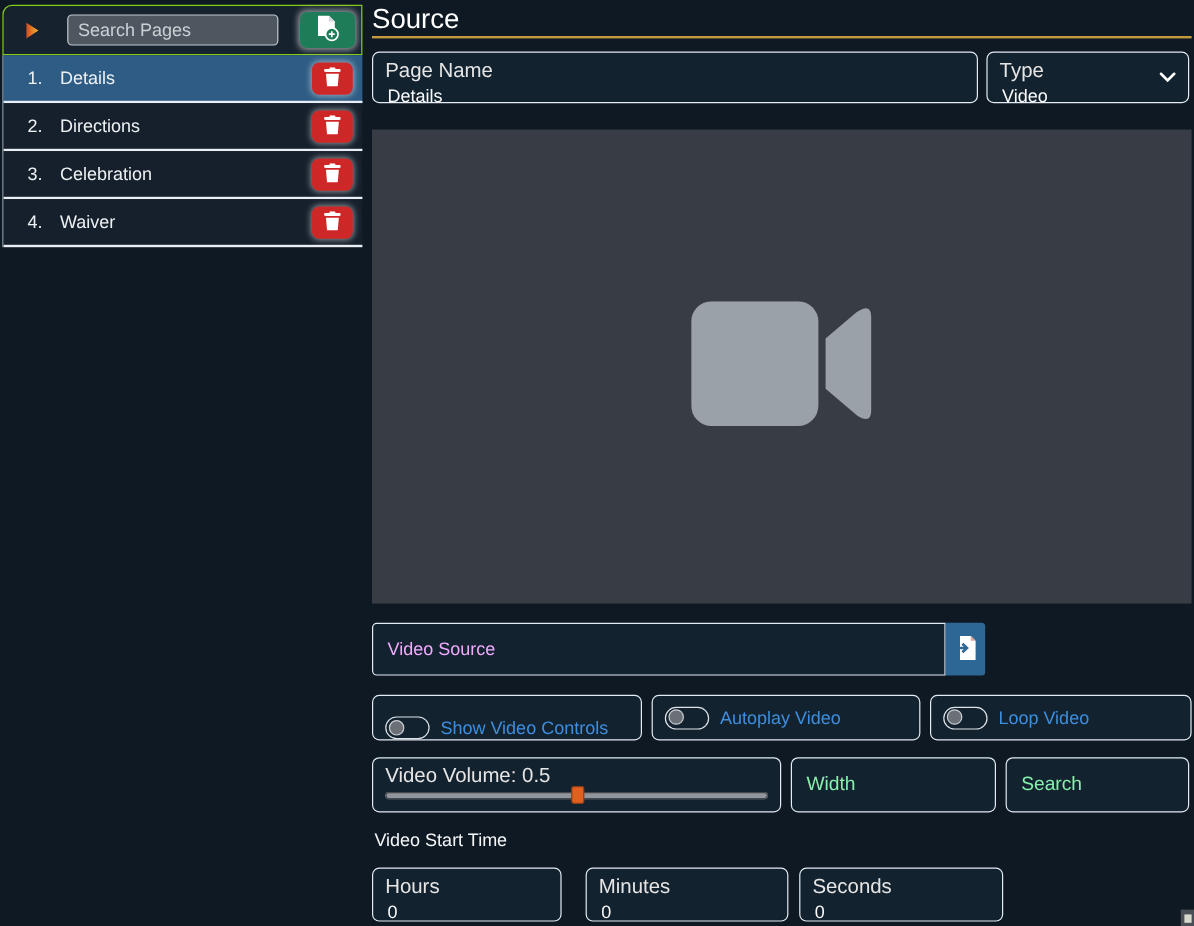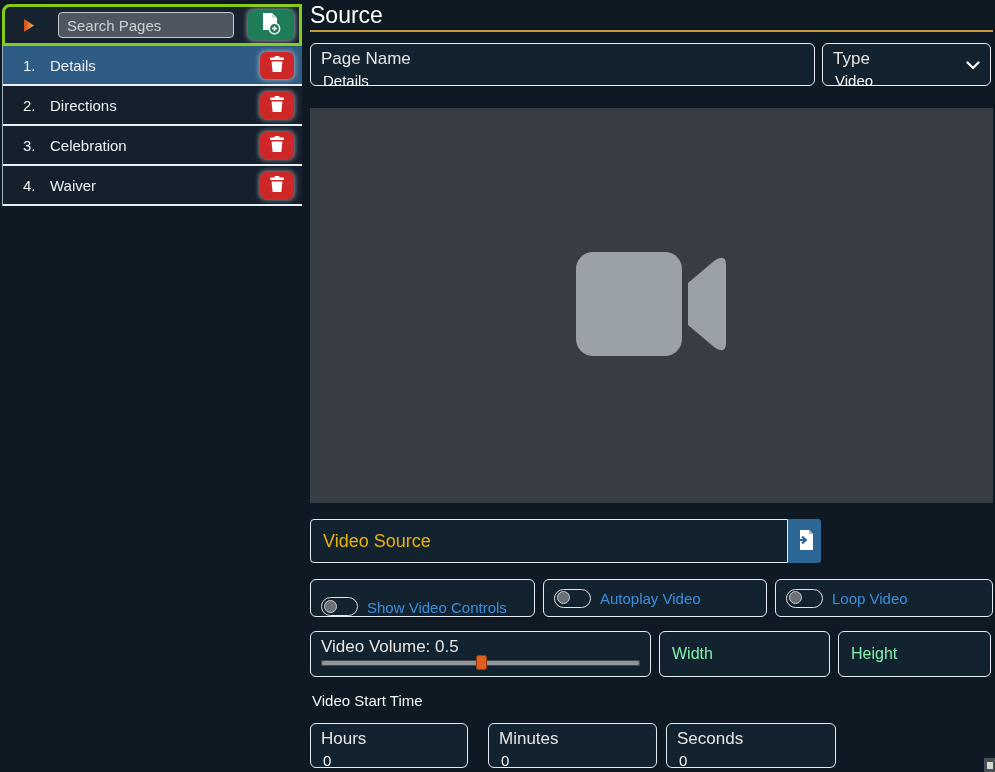--- a/index.html
+++ b/index.html
@@ -10,21 +10,21 @@
     font-family: "Liberation Sans", sans-serif;
     overflow: hidden;
     color: #fff;
   }
 
   
   .sidebar { position: absolute; left: 2px; top: 4px; width: 300px; }
   .sb-header {
     height: 42px;
     background: #16222e;
-    border: 3px solid #84cc16;
+    border: 1px solid #84cc16;
     border-radius: 8px 0 0 0;
     display: flex; align-items: center;
   }
   .collapse-arrow { margin-left: 18px; display: inline-flex; cursor: pointer; }
   .search-input {
     width: 176px; height: 26px;
     margin-left: 23px;
     background: #4e575f;
     border: 1px solid #c2c8ce;
     border-radius: 4px;
@@ -73,21 +73,21 @@
   .fbox {
     position: absolute;
     background: #13222f;
     border: 1.5px solid #e4ebf2;
     border-radius: 6px;
   }
   .f-label { font-size: 17px; color: #e5e5e5; padding: 5px 0 0 10px; }
   .f-value { font-size: 15px; color: #fafafa; padding: 3px 0 0 12px; }
   .f-label-mid {
     position: absolute; left: 12px; top: 50%; transform: translateY(-50%);
-    font-size: 18px; color: #eab308;
+    font-size: 15px; color: #f0abfc;
   }
   .f-label-big {
     position: absolute; left: 12px; top: 50%; transform: translateY(-50%);
     font-size: 16px; color: #86efac;
   }
 
   .page-name-box { top: 43px; left: 0; width: 505px; height: 43px; }
   .type-box { top: 43px; left: 512px; width: 169px; height: 43px; cursor: pointer; }
   .type-chev { position: absolute; right: 10px; top: 50%; transform: translateY(-50%); }
 
@@ -311,21 +311,21 @@
       <div class="f-label">Video Volume: 0.5</div>
       <div class="slider-track">
         <div class="slider-thumb"></div>
       </div>
     </div>
 
     <div class="fbox width-box">
       <div class="f-label-big">Width</div>
     </div>
     <div class="fbox height-box">
-      <div class="f-label-big">Height</div>
+      <div class="f-label-big">Search</div>
     </div>
 
     <div class="vst-heading">Video Start Time</div>
 
     <div class="fbox time-box h">
       <div class="f-label">Hours</div>
       <div class="f-value">0</div>
     </div>
     <div class="fbox time-box m">
       <div class="f-label">Minutes</div>

